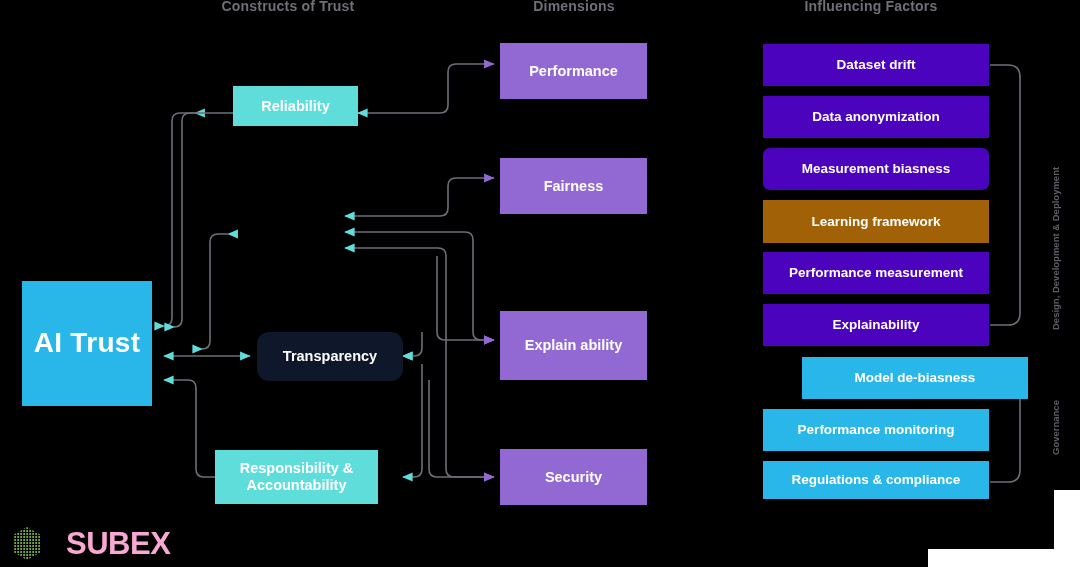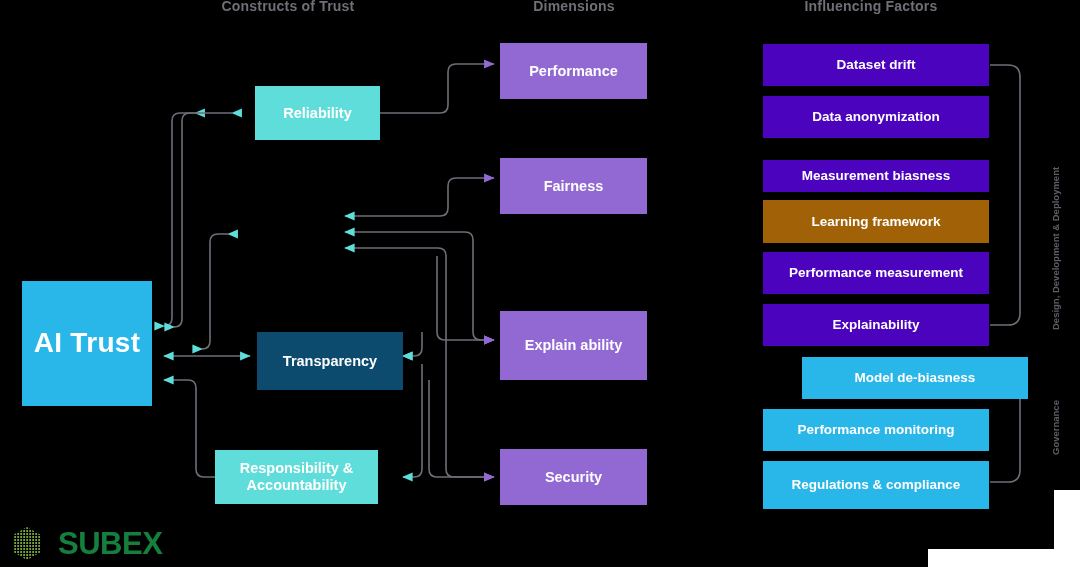--- a/index.html
+++ b/index.html
@@ -61,25 +61,25 @@
   #logo {
     position: absolute;
     left: 8px;
     top: 524px;
     width: 180px;
     height: 40px;
     display: flex;
     align-items: center;
   }
   #logo .wordmark {
-    color: #15803d;
+    color: #f9a8d4;
     font-size: 31px;
     font-weight: 700;
     letter-spacing: -0.5px;
-    margin-left: 10px;
+    margin-left: 18px;
     font-family: "Liberation Sans", sans-serif;
   }
   .white-patch { position: absolute; background: #ffffff; }
 </style>
 </head>
 <body>
 
 <div id="stage">
 
   <div class="white-patch" style="left:1054px; top:490px; width:26px; height:77px;"></div>
@@ -141,38 +141,38 @@
       <path d="M429,380 L429,469 Q429,477 437,477 L494,477" marker-end="url(#ar-purple)"></path>
 
       <path d="M990,65 L1008,65 Q1020,65 1020,77 L1020,313 Q1020,325 1008,325 L990,325"></path>
 
       <path d="M990,379 L1008,379 Q1020,379 1020,391 L1020,470 Q1020,482 1008,482 L990,482"></path>
     </g>
   </svg>
 
   <div class="node root" style="left:22px; top:281px; width:130px; height:125px; background:#29B6E8;">AI Trust</div>
 
-  <div class="node construct" style="left:233px; top:86px; width:125px; height:54px; background:#5FDDDB;margin-left:22px;">Reliability</div>
-  <div class="node construct" style="left:257px; top:332px; width:146px; height:58px; background:#0c4a6e;">Transparency</div>
+  <div class="node construct" style="left:233px; top:86px; width:125px; height:40px; background:#5FDDDB;">Reliability</div>
+  <div class="node construct" style="left:257px; top:332px; width:146px; height:49px; background:#0f172a;border-radius:12px;">Transparency</div>
   <div class="node construct" style="left:215px; top:450px; width:163px; height:54px; background:#5FDDDB; padding:16px 6px;">Responsibility &amp; Accountability</div>
 
   <div class="node dimension" style="left:500px; top:158px; width:147px; height:56px; background:#9268D3;">Fairness</div>
   <div class="node dimension" style="left:500px; top:43px; width:147px; height:56px; background:#9268D3;">Performance</div>
   <div class="node dimension" style="left:500px; top:311px; width:147px; height:69px; background:#9268D3;">Explain ability</div>
   <div class="node dimension" style="left:500px; top:449px; width:147px; height:56px; background:#9268D3;">Security</div>
 
   <div class="node factor" style="left:763px; top:44px; width:226px; height:42px; background:#4B03BE;">Dataset drift</div>
   <div class="node factor" style="left:763px; top:96px; width:226px; height:42px; background:#4B03BE;">Data anonymization</div>
-  <div class="node factor" style="left:763px; top:160px; width:226px; height:32px; background:#4B03BE;">Measurement biasness</div>
+  <div class="node factor" style="left:763px; top:148px; width:226px; height:42px; background:#4B03BE;border-radius:7px;">Measurement biasness</div>
   <div class="node factor" style="left:763px; top:200px; width:226px; height:43px; background:#a16207;">Learning framework</div>
   <div class="node factor" style="left:763px; top:252px; width:226px; height:42px; background:#4B03BE;">Performance measurement</div>
   <div class="node factor" style="left:763px; top:304px; width:226px; height:42px; background:#4B03BE;">Explainability</div>
   <div class="node factor" style="left:763px; top:357px; width:226px; height:42px; background:#29B6E8;margin-left:39px;">Model de-biasness</div>
   <div class="node factor" style="left:763px; top:409px; width:226px; height:42px; background:#29B6E8;">Performance monitoring</div>
-  <div class="node factor" style="left:763px; top:461px; width:226px; height:48px; background:#29B6E8;">Regulations &amp; compliance</div>
+  <div class="node factor" style="left:763px; top:461px; width:226px; height:38px; background:#29B6E8;">Regulations &amp; compliance</div>
 
   <div class="side-label" style="left:1050px; top:330px; transform: rotate(-90deg);">Design, Development &amp; Deployment</div>
   <div class="side-label" style="left:1050px; top:455px; transform: rotate(-90deg);">Governance</div>
 
   <div id="logo">
     <svg width="40" height="40" viewBox="0 0 40 40">
       <defs>
         <pattern id="dots" width="3" height="3" patternUnits="userSpaceOnUse">
           <circle cx="1.1" cy="1.1" r="1.0" fill="#8CC63F"></circle>
         </pattern>

